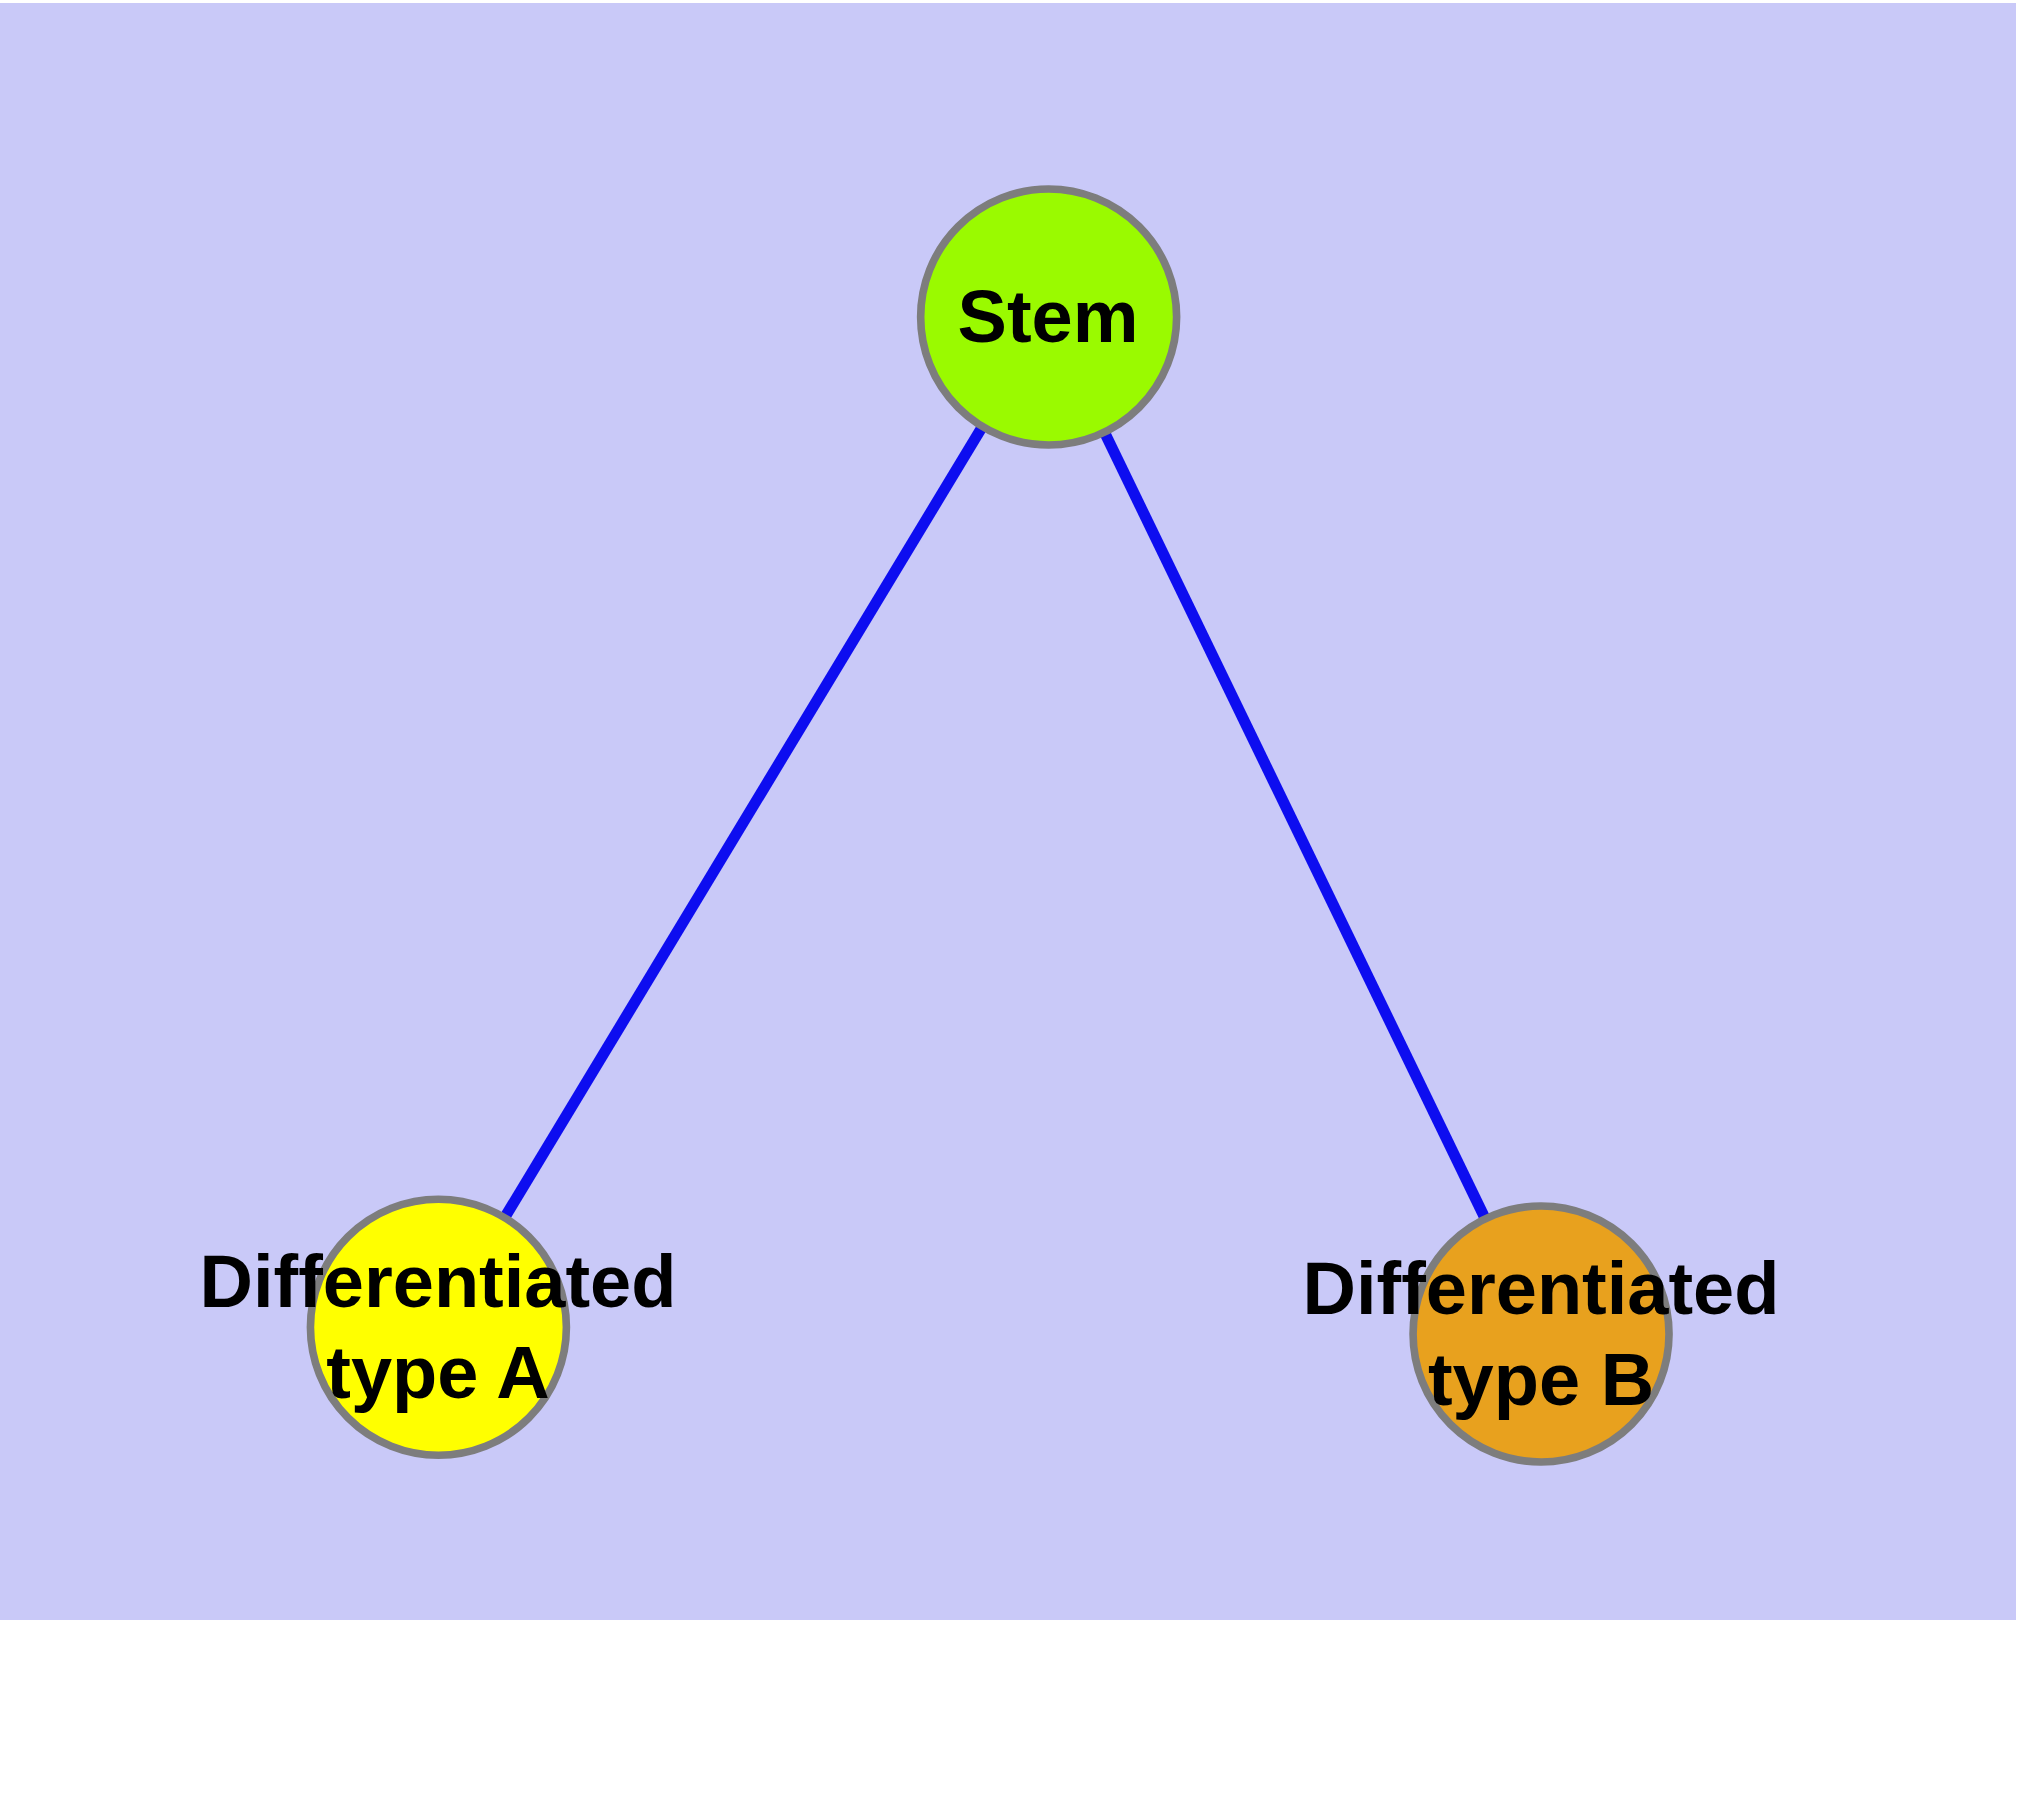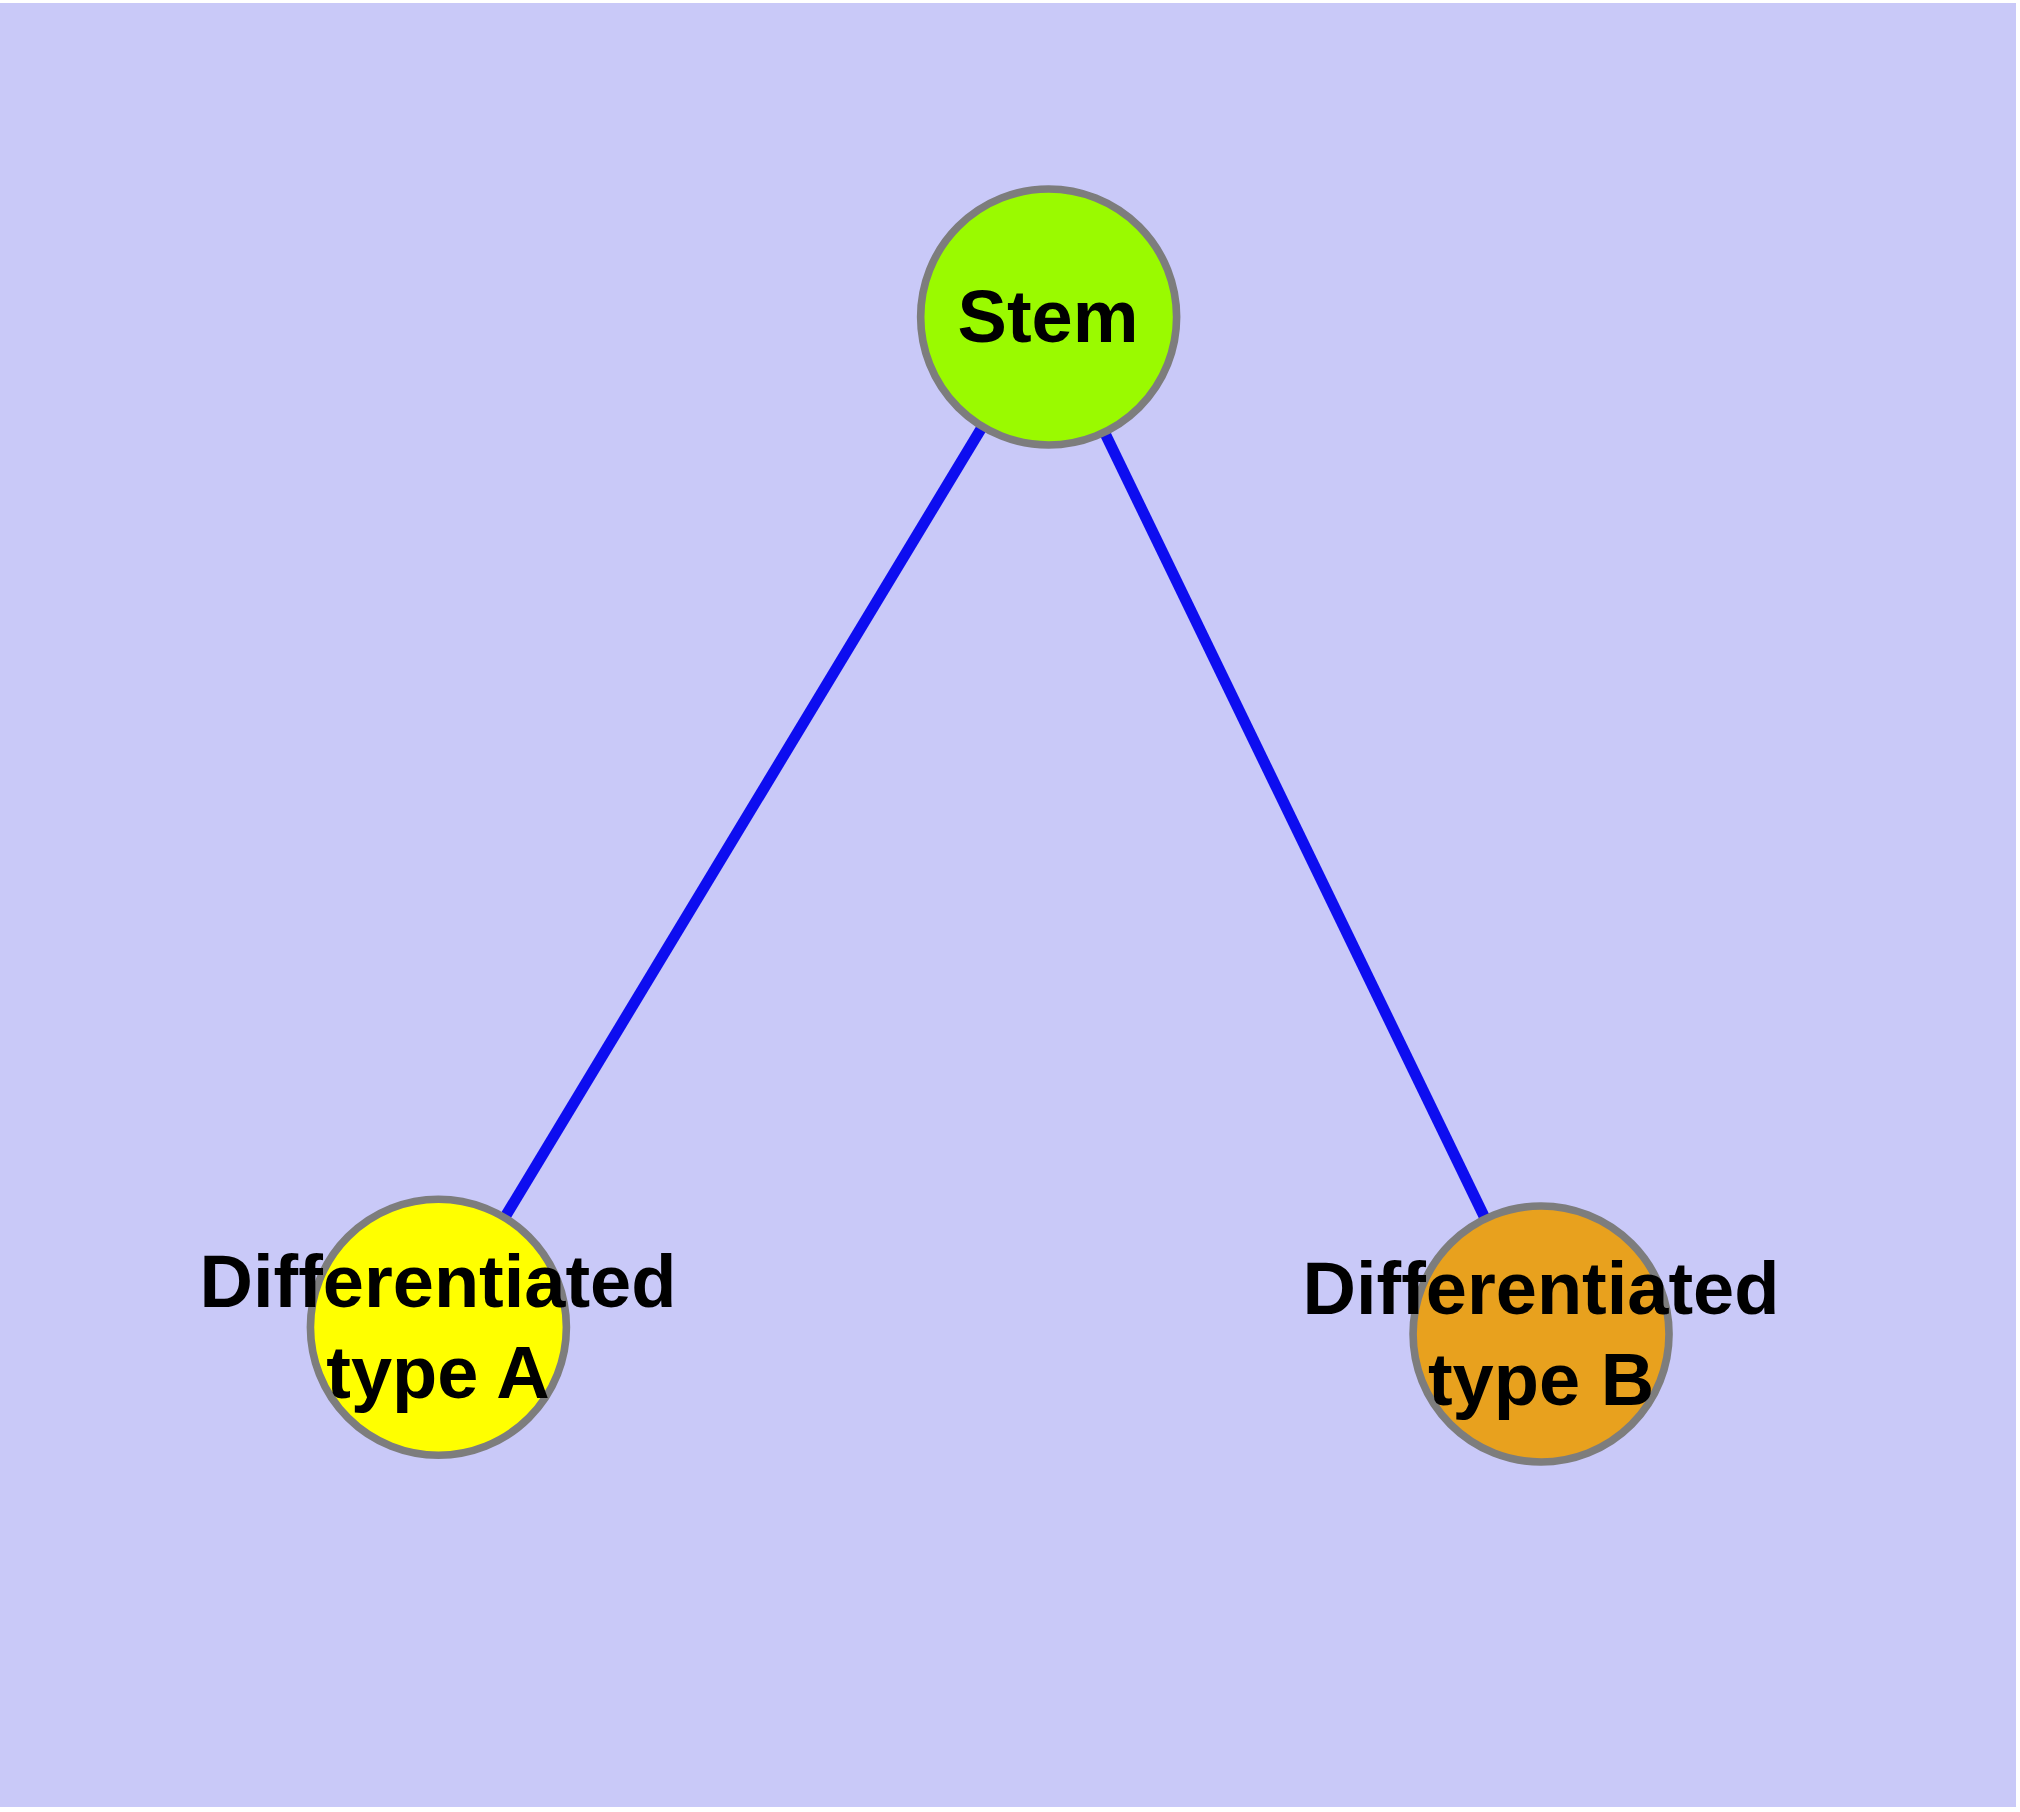--- a/index.html
+++ b/index.html
@@ -3,21 +3,21 @@
 <meta charset="utf-8">
 <style>
   html, body {
     margin: 0;
     padding: 0;
     background: #ffffff;
   }
   #canvas {
     position: relative;
     width: 2021px;
-    height: 1812px;
+    height: 1620px;
     background: #ffffff;
     overflow: hidden;
     font-family: "Liberation Sans", sans-serif;
   }
   #plot-bg {
     position: absolute;
     left: 0;
     top: 3.4px;
     width: 2016px;
     height: 1804px;

